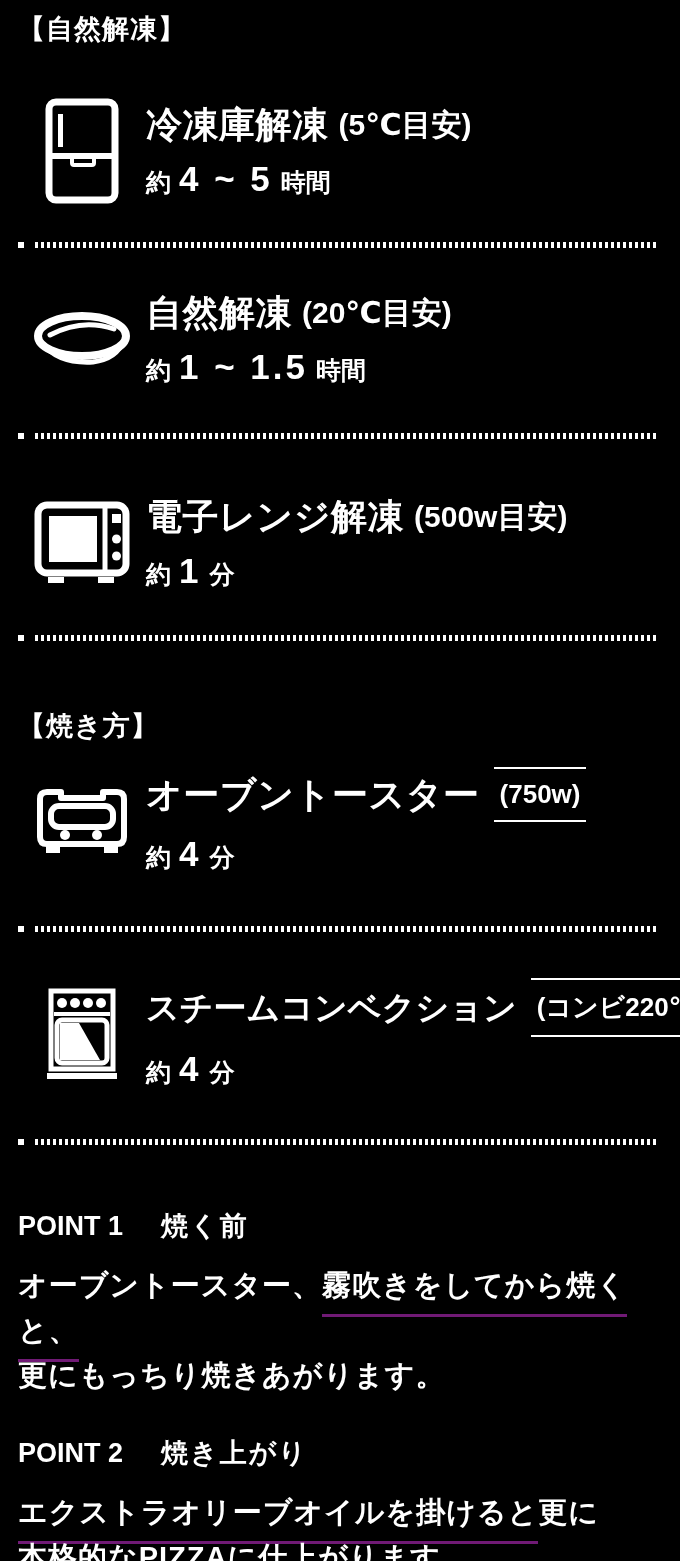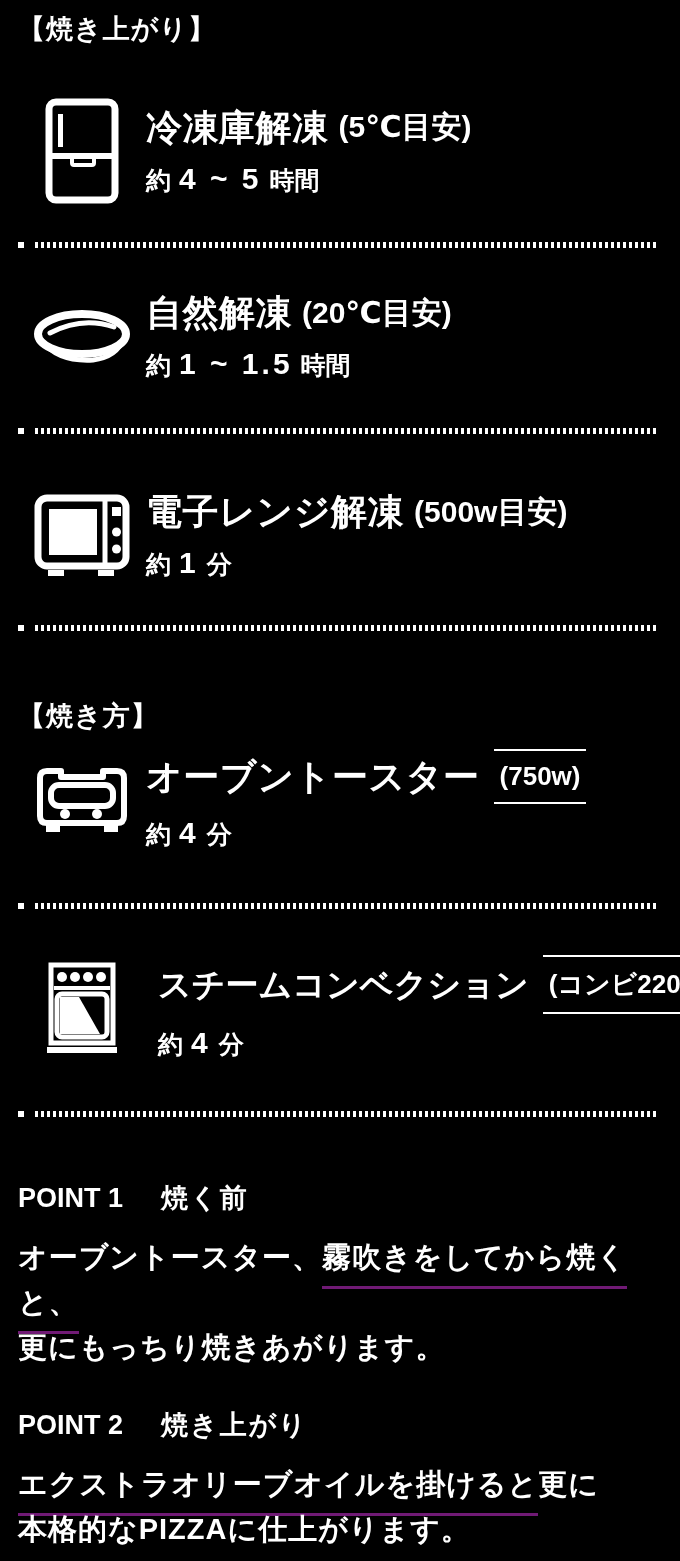--- a/index.html
+++ b/index.html
@@ -14,36 +14,36 @@
 
   .section-heading{
     font-size:27px;line-height:34px;letter-spacing:1px;margin:0;font-weight:700;
   }
   .section-heading.bake{margin-top:68px;}
 
   .row{display:flex;align-items:center;}
   .row.r1{margin-top:52px;}
   .row.r2{margin-top:43px;}
   .row.r3{margin-top:56px;}
-  .row.r4{margin-top:16px;}
-  .row.r5{margin-top:46px;gap:12px;}
+  .row.r4{margin-top:24px;}
+  .row.r5{margin-top:46px;}
   .icon-cell{width:128px;min-width:128px;display:flex;justify-content:center;align-items:center;}
   .row-text{flex:1;}
   .title-line{display:flex;align-items:center;}
   .row-title{font-size:36px;line-height:44px;letter-spacing:0.5px;white-space:nowrap;}
   .r5 .row-title{font-size:33px;letter-spacing:0;}
   .row-note{font-size:30px;margin-left:10px;white-space:nowrap;}
   .row-note.boxed{
     font-size:26px;margin-left:14px;
     border-top:2px solid #ffffff;border-bottom:2px solid #ffffff;
     padding:10px 6px;letter-spacing:0;
   }
   .time-line{margin-top:12px;display:flex;align-items:baseline;}
   .t-pre,.t-unit{font-size:25px;}
-  .t-val{font-size:30px;letter-spacing:3px;margin:0 8px;}
+  .t-val{font-size:35px;letter-spacing:3px;margin:0 8px;}
 
   .divider{display:flex;align-items:center;height:6px;}
   .divider.d1{margin-top:38px;}
   .divider.d2{margin-top:46px;}
   .divider.d3{margin-top:44px;}
   .divider.d4{margin-top:52px;}
   .divider.d5{margin-top:50px;}
   .divider .dot{width:6px;height:6px;background:#ffffff;margin-right:11px;}
   .divider .dashes{
     flex:1;height:6px;
@@ -59,21 +59,21 @@
   }
   .u{border-bottom:3px solid #701a75;padding-bottom:13px;margin-top:26px;}
 
   svg{display:block;}
 </style>
 </head>
 <body>
 
 <div class="page">
 
-  <h2 class="section-heading">【焼き上がり】</h2>
+  <h2 class="section-heading">【自然解凍】</h2>
 
   <div class="row r1">
     <div class="icon-cell">
       <span>
         <svg width="76" height="106" viewBox="0 0 76 106">
           <rect x="5" y="4" width="66" height="98" rx="7" fill="none" stroke="#fff" stroke-width="7"></rect>
           <line x1="5" y1="58" x2="71" y2="58" stroke="#fff" stroke-width="6"></line>
           <rect x="14" y="16" width="5" height="33" fill="#fff"></rect>
           <path d="M28 61 v4 q0 2 2 2 h18 q2 0 2 -2 v-4" fill="none" stroke="#fff" stroke-width="4"></path>
         </svg>

